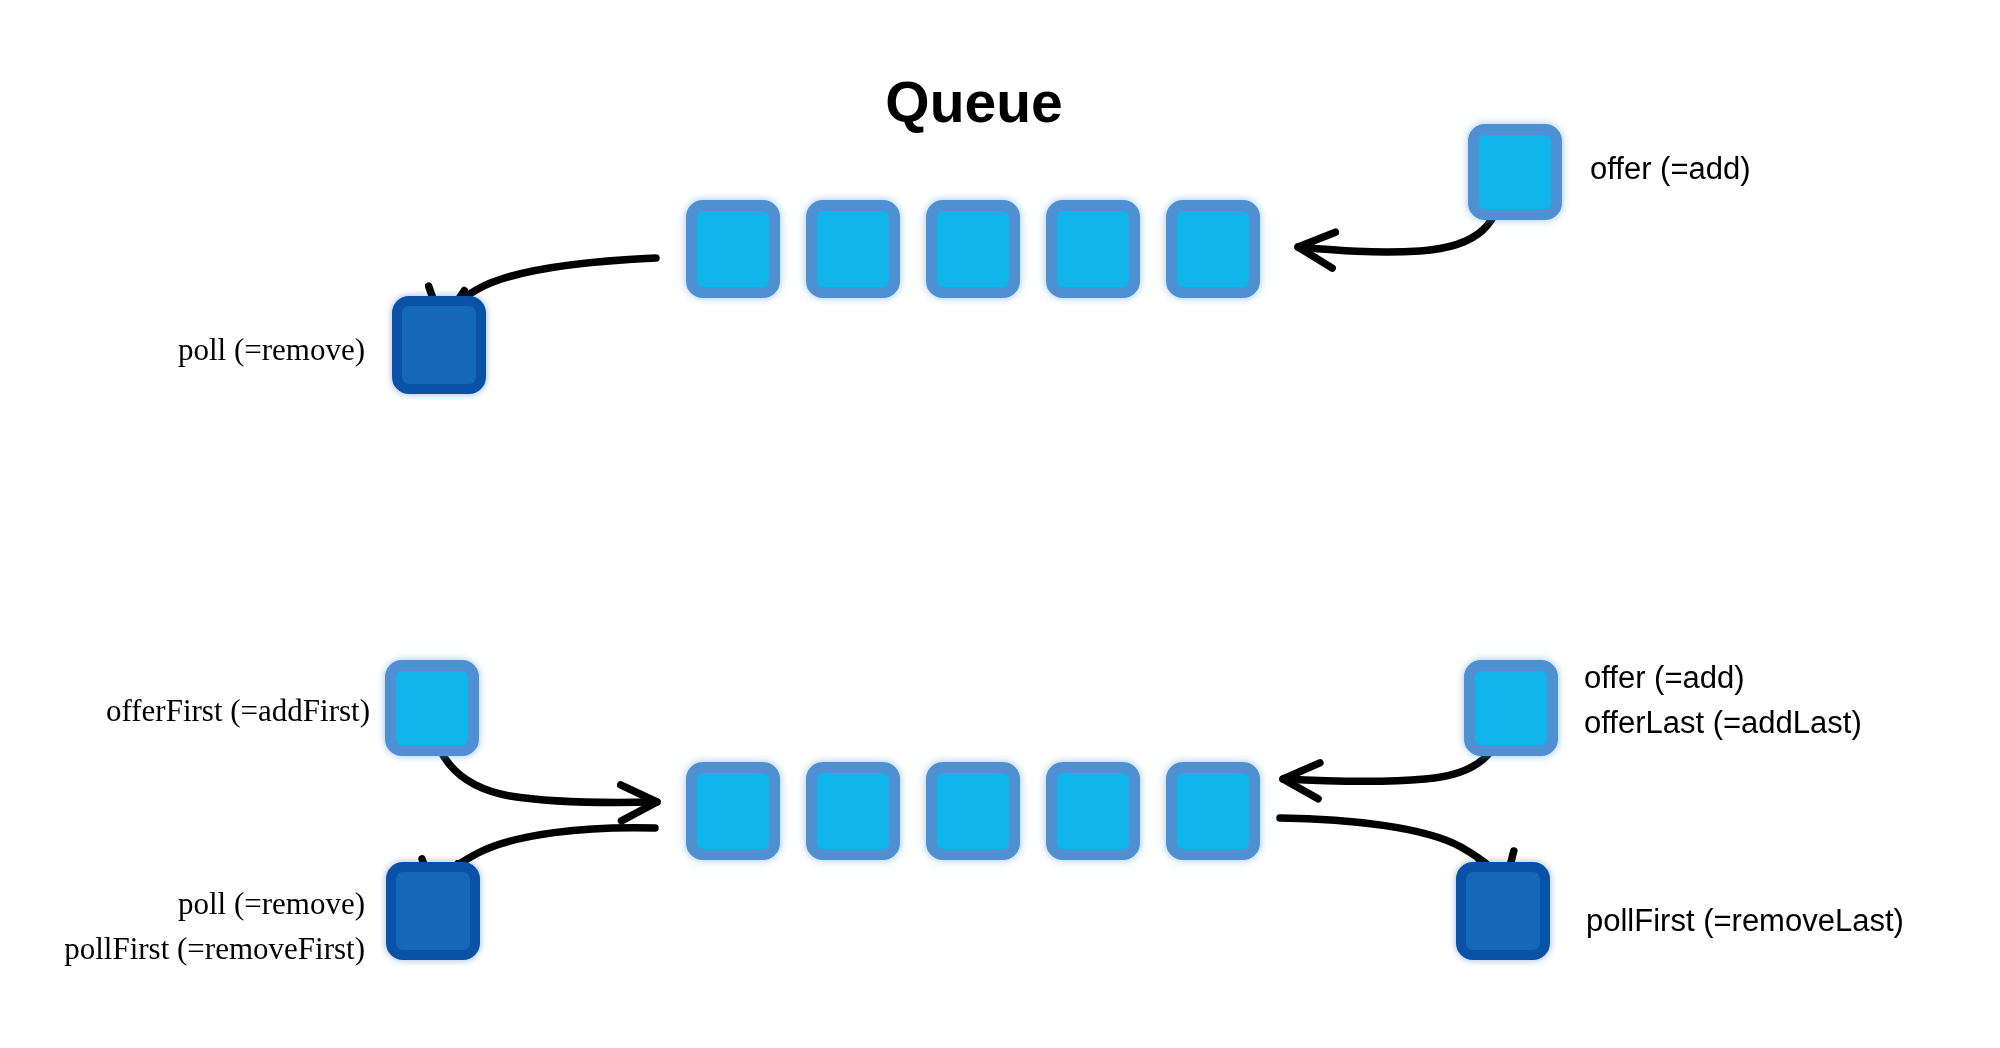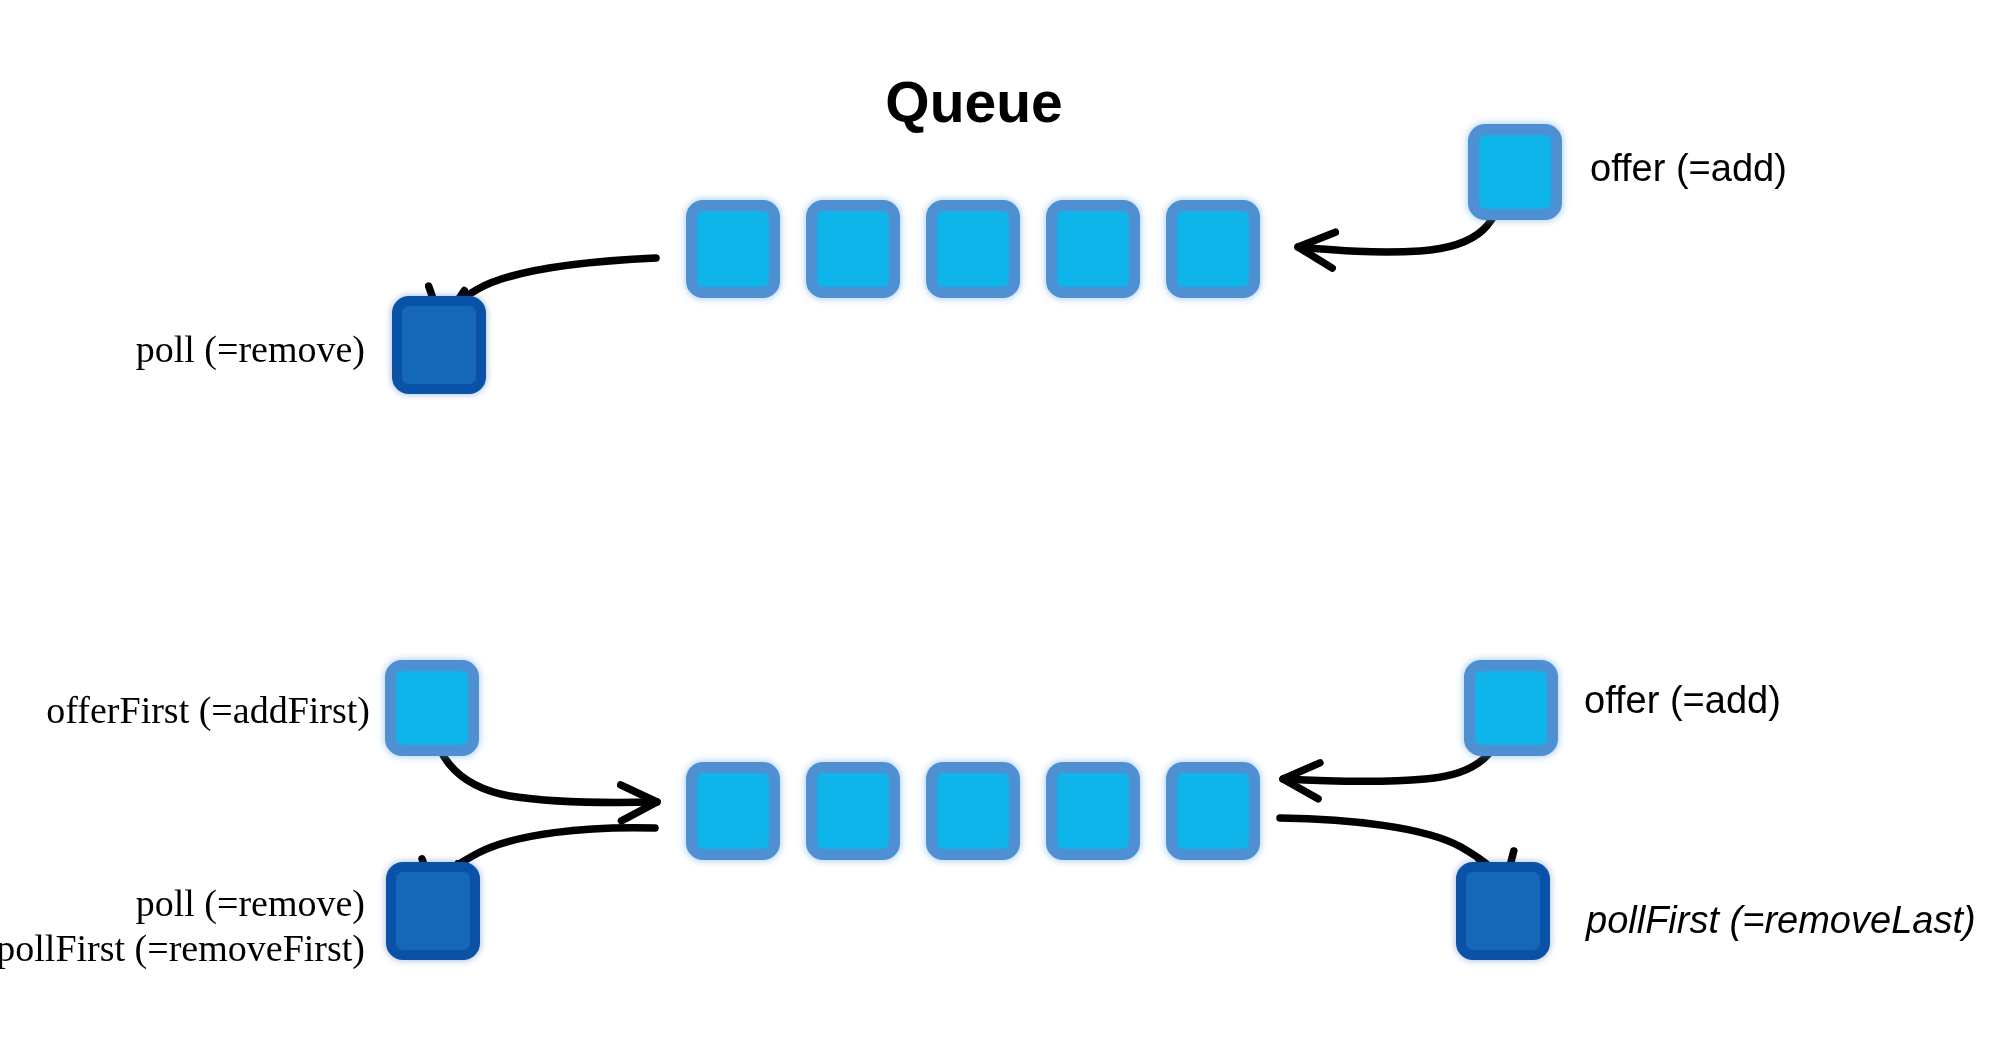--- a/index.html
+++ b/index.html
@@ -66,21 +66,21 @@
     display: flex;
     gap: 26px;
   }
   .cell-row .cell {
     position: relative;
     width: 94px; height: 98px;
   }
   .diagram-label {
     position: absolute;
     transform: translateY(-50%);
-    font-size: 38px;
+    font-size: 31px;
     line-height: 45px;
     white-space: nowrap;
   }
   .align-right { text-align: right; font-family: Liberation Serif, serif; }
 </style>
 </head>
 <body>
 
 <div class="canvas" style="--background: #ffffff; --text: #000000; --arrow: #000000; --cell-fill: #0fb4ea; --cell-border: #4e90d2; --dark-cell-fill: #1567b7; --dark-cell-border: #0a52a8;">
 
@@ -114,32 +114,33 @@
   <div class="cell dark" style="left:392px; top:296px;"></div>
   <div class="diagram-label align-right" style="right:1635px; top:349px;">poll (=remove)</div>
 
 
   <div class="cell light" style="left:385px; top:660px;"></div>
   <div class="diagram-label align-right" style="right:1630px; top:710px;">offerFirst (=addFirst)</div>
 
   <div class="cell light" style="left:1464px; top:660px;"></div>
   <div class="diagram-label" style="left:1584px; top:700px;">
     <div>offer (=add)</div>
+    <div>offerLast (=addLast)</div>
   </div>
 
   <div class="cell-row" style="left:686px; top:762px;">
       <div class="cell light"></div>
       <div class="cell light"></div>
       <div class="cell light"></div>
       <div class="cell light"></div>
       <div class="cell light"></div>
     </div>
 
   <div class="cell dark" style="left:386px; top:862px;"></div>
   <div class="diagram-label align-right" style="right:1635px; top:926px;">
     <div>poll (=remove)</div>
     <div>pollFirst (=removeFirst)</div>
   </div>
 
   <div class="cell dark" style="left:1456px; top:862px;"></div>
-  <div class="diagram-label" style="left:1586px; top:920px;font-style:italic;">pollFirst (=removeLast)</div>
+  <div class="diagram-label" style="left:1586px; top:920px;">pollFirst (=removeLast)</div>
 
 </div>
 
 </body></html>

